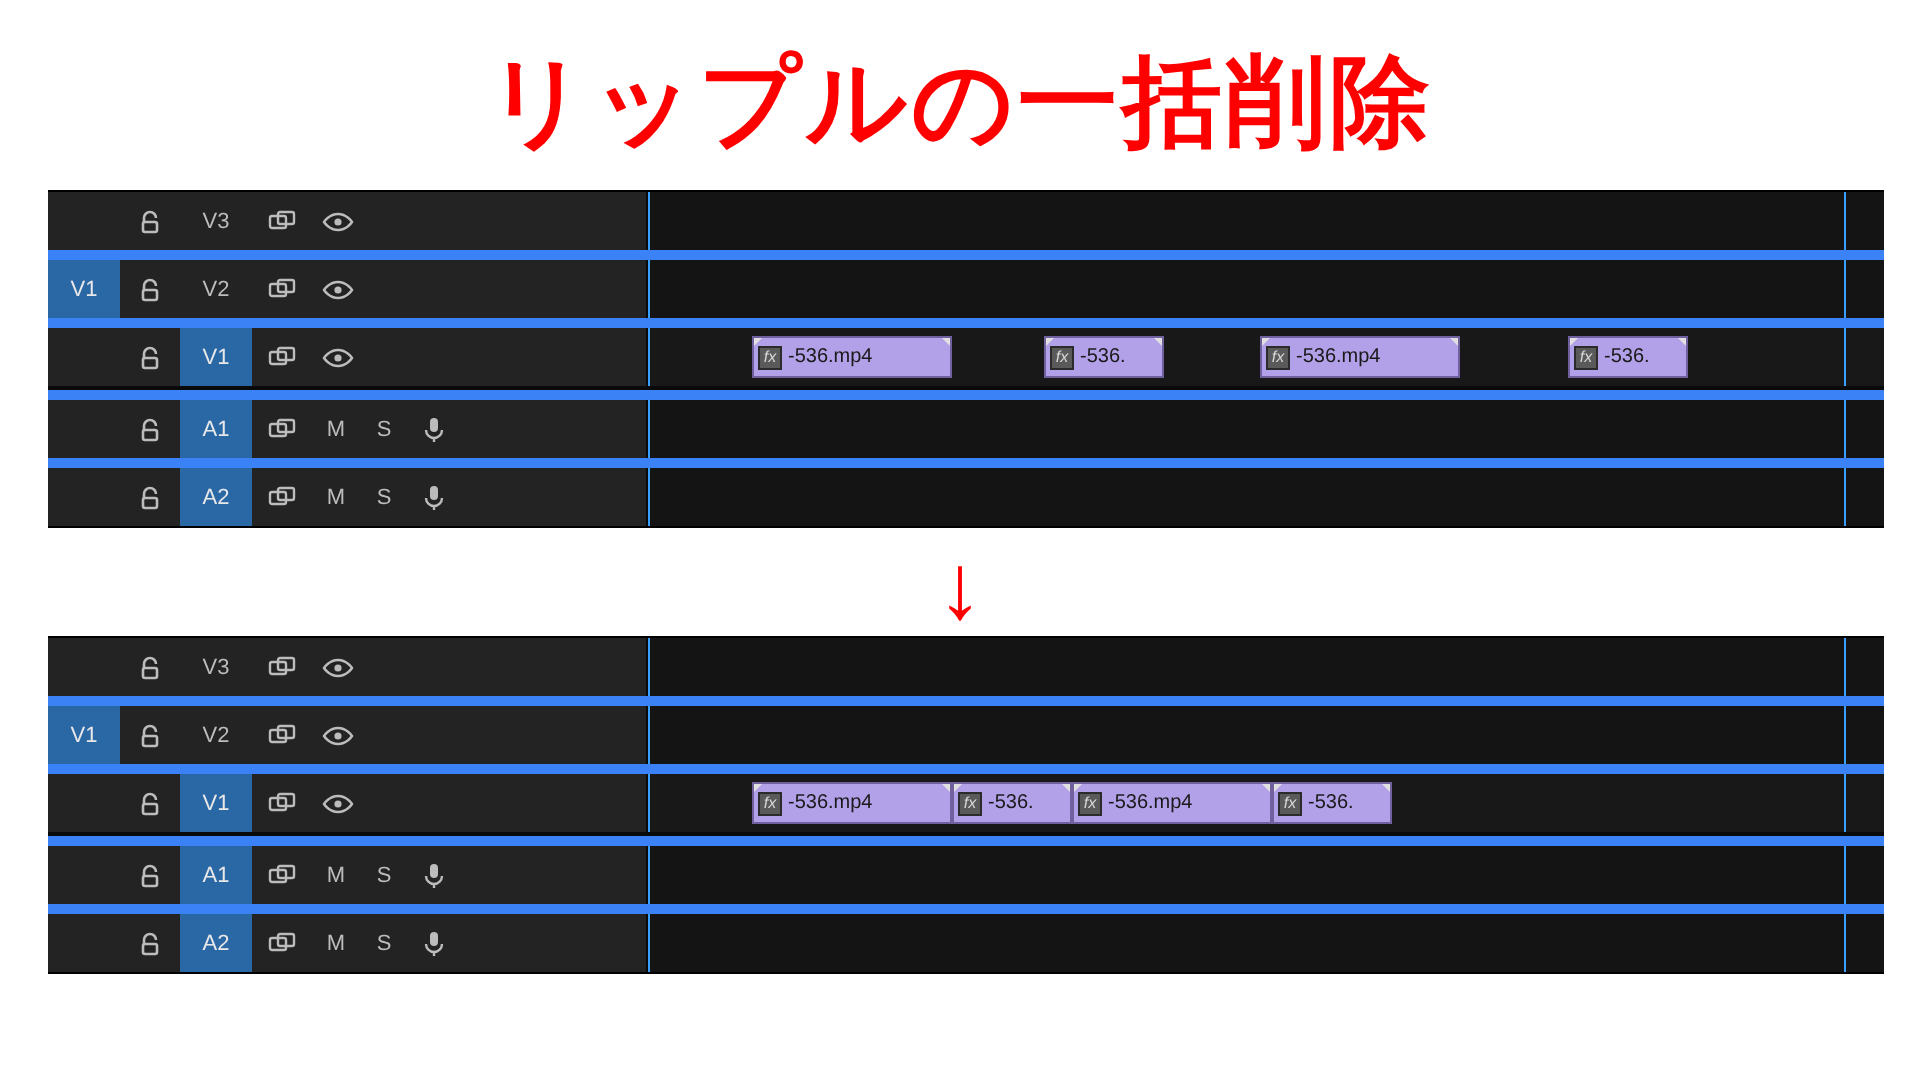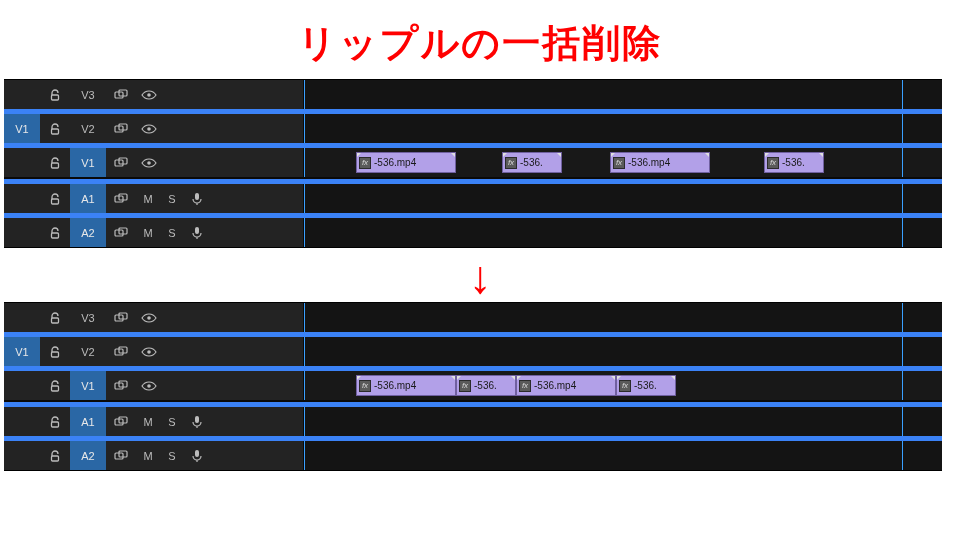--- a/index.html
+++ b/index.html
@@ -7,28 +7,28 @@
     padding: 0;
     width: 960px;
     height: 539px;
     background: #ffffff;
     font-family: "Hiragino Sans", "Meiryo", sans-serif;
     overflow: hidden;
   }
   .title {
     text-align: center;
     color: #ff0000;
-    font-size: 38px;
+    font-size: 50px;
     font-weight: 900;
     padding: 18px 0 10px 0;
     letter-spacing: 2px;
   }
   .timeline-panel {
     position: relative;
-    margin: 0 18px 0 4px;
+    margin: 0 18px 0 24px;
     background: #181818;
     border-top: 1px solid #000;
     border-bottom: 1px solid #000;
   }
   .track-row {
     display: flex;
     align-items: center;
     height: 29px;
     border-top: 5px solid #3b82f6;
     position: relative;

